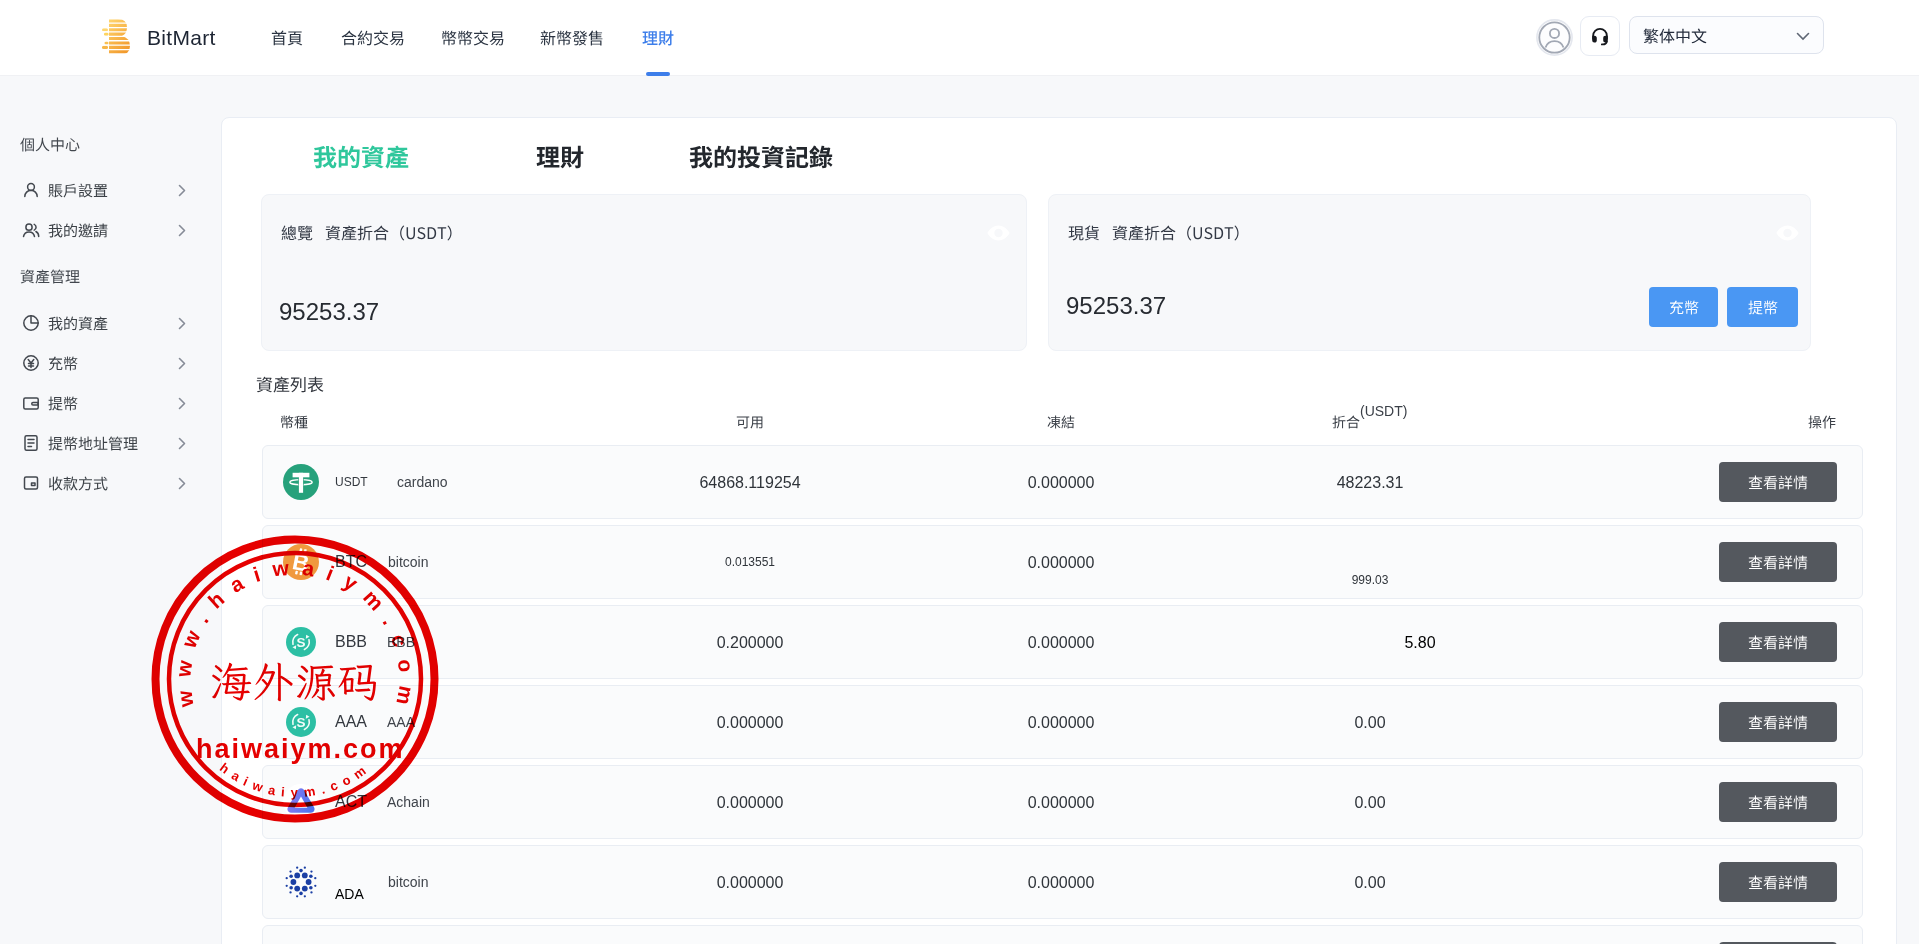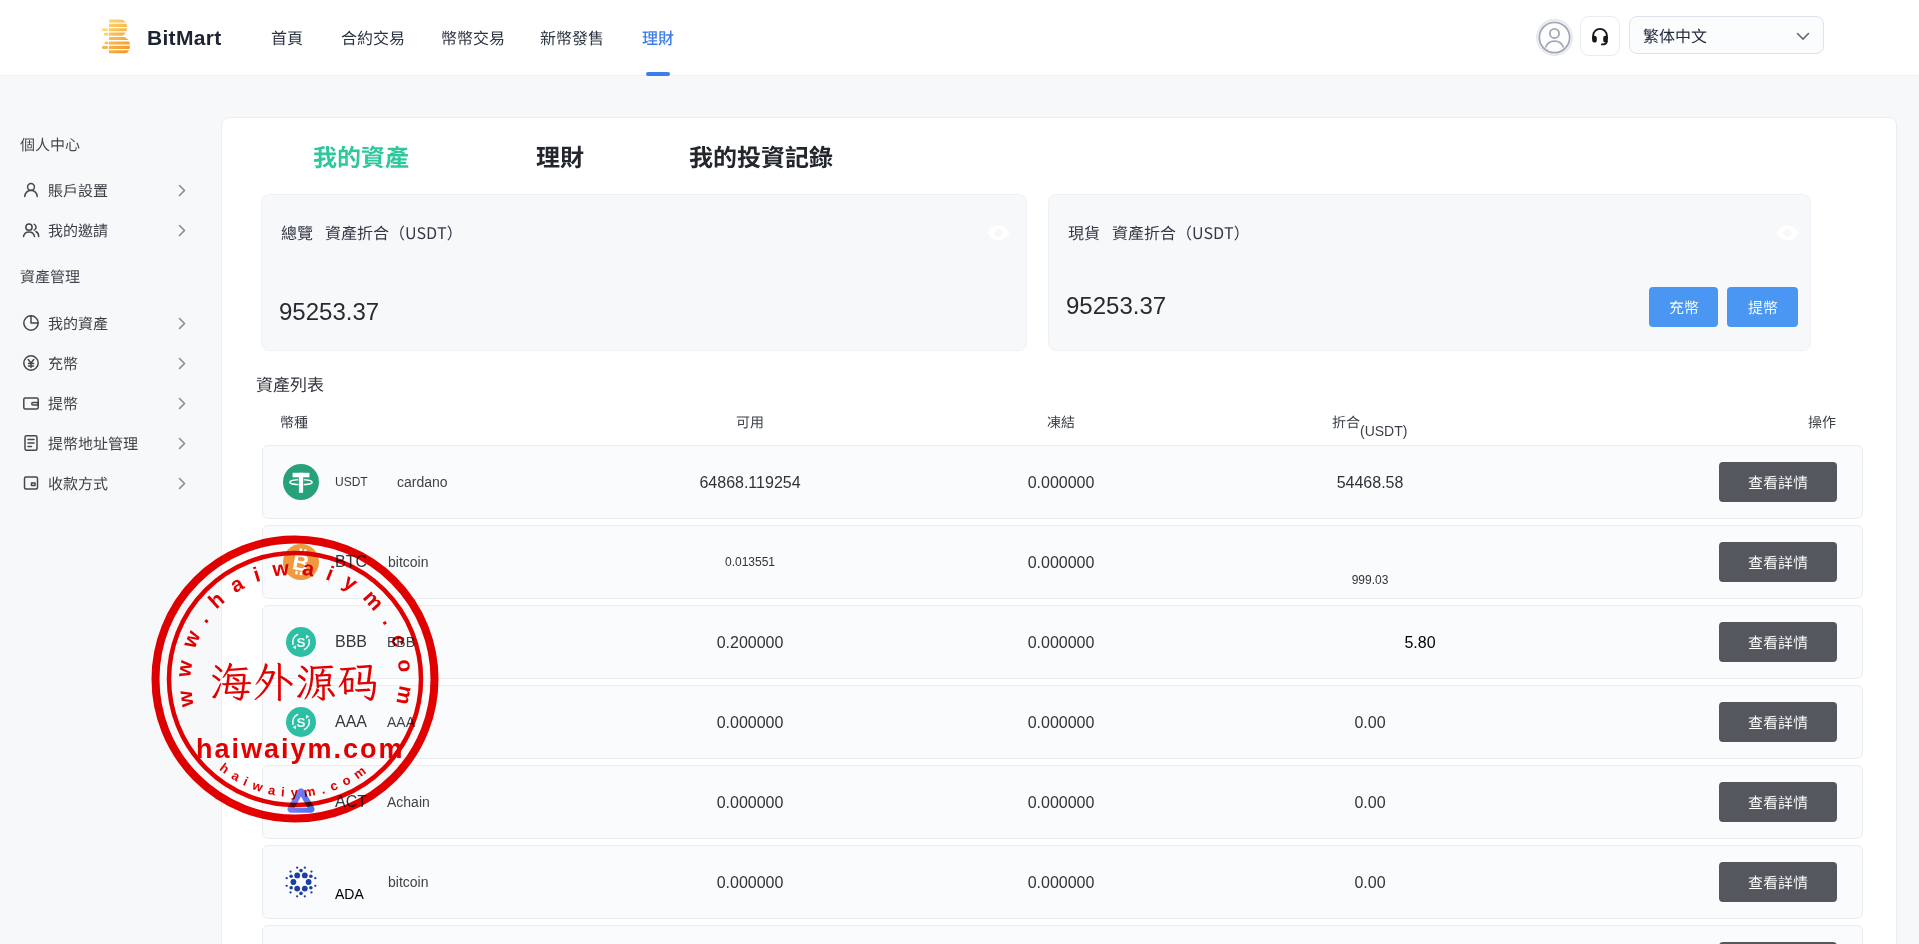--- a/index.html
+++ b/index.html
@@ -106,21 +106,21 @@
 </mask>
 </defs>
 <g mask="url(#lgm)">
 <path fill="url(#lg1)" d="M7 1 H16 Q25 1 25 9.5 Q25 15.5 20 18 Q28 20 28 28 Q28 37 17 37 H7 Z"></path>
 <rect x="0" y="10.2" width="6" height="3.1" rx="1.5" fill="#ffd66e"></rect>
 <rect x="2" y="14.6" width="4.5" height="3.1" rx="1.5" fill="#fed45f"></rect>
 <rect x="0" y="27.8" width="6" height="3.1" rx="1.5" fill="#f6b648"></rect>
 <rect x="2.5" y="23.4" width="4" height="3.1" rx="1.5" fill="#f9c052"></rect>
 </g>
 </svg>
-<div style="position:absolute;left:147px;top:26px;font-size:21px;font-weight:700;color:#1d2533;letter-spacing:.3px;line-height:23px;z-index:6">BitMart</div>
+<div style="position:absolute;left:147px;top:26px;font-size:21px;font-weight:400;color:#1d2533;letter-spacing:.3px;line-height:23px;z-index:6">BitMart</div>
 <svg style="position:absolute;left:271.0px;top:30.0px;overflow:visible;" width="32.0" height="16" viewBox="0 0 2000 1000">
     <g transform="translate(0,880) scale(1,-1)" fill="#2b3442">
       <use href="#gr0" xlink:href="#gr0" x="0"></use>
       <use href="#gr1" xlink:href="#gr1" x="1000"></use>
     </g>
   </svg>
 <svg style="position:absolute;left:341.0px;top:30.0px;overflow:visible;" width="64.0" height="16" viewBox="0 0 4000 1000">
     <g transform="translate(0,880) scale(1,-1)" fill="#2b3442">
       <use href="#gr2" xlink:href="#gr2" x="0"></use>
       <use href="#gr3" xlink:href="#gr3" x="1000"></use>
@@ -411,21 +411,21 @@
       <use href="#gr64" xlink:href="#gr64" x="0"></use>
       <use href="#gr65" xlink:href="#gr65" x="1000"></use>
     </g>
   </svg>
 <svg style="position:absolute;left:1332.0px;top:415.0px;overflow:visible;" width="28.0" height="14" viewBox="0 0 2000 1000">
     <g transform="translate(0,880) scale(1,-1)" fill="#3a3f47">
       <use href="#gr50" xlink:href="#gr50" x="0"></use>
       <use href="#gr2" xlink:href="#gr2" x="1000"></use>
     </g>
   </svg>
-<div style="position:absolute;left:1360.0px;top:423px;font-size:14px;color:#3a3f47">(USDT)</div>
+<div style="position:absolute;left:1360.0px;top:403px;font-size:14px;color:#3a3f47">(USDT)</div>
 <svg style="position:absolute;left:1808.0px;top:415.0px;overflow:visible;" width="28.0" height="14" viewBox="0 0 2000 1000">
     <g transform="translate(0,880) scale(1,-1)" fill="#3a3f47">
       <use href="#gr66" xlink:href="#gr66" x="0"></use>
       <use href="#gr67" xlink:href="#gr67" x="1000"></use>
     </g>
   </svg>
 <div style="position:absolute;left:262px;top:445px;width:1601px;height:74px;background:#fafbfc;border:1px solid #e9edf3;border-radius:6px"></div>
 <svg class="abs" style="left:283px;top:464px" width="36" height="36" viewBox="0 0 36 36">
 <circle cx="18" cy="18" r="18" fill="#26a17b"></circle>
 <ellipse cx="18" cy="18.2" rx="11.2" ry="2.6" fill="none" stroke="#fff" stroke-width="1.4"></ellipse>
@@ -434,21 +434,21 @@
     </g>
 <g fill="#fff">
 <rect x="9.6" y="8.8" width="16.8" height="4.5"></rect>
 <rect x="15.9" y="8.8" width="4.2" height="20"></rect>
 </g>
 </svg>
 <div style="position:absolute;left:335px;top:472px;font-size:12px;color:#33383f;line-height:20px" id="sym0">USDT</div>
 <div style="position:absolute;left:397px;top:473px;font-size:14px;color:#3f444b;line-height:18px">cardano</div>
 <div style="position:absolute;left:750px;top:473px;font-size:16px;color:#2f343a;transform:translateX(-50%);line-height:19px">64868.119254</div>
 <div style="position:absolute;left:1061px;top:473px;font-size:16px;color:#2f343a;transform:translateX(-50%);line-height:19px">0.000000</div>
-<div style="position:absolute;left:1370px;top:473px;font-size:16px;color:#2f343a;transform:translateX(-50%);line-height:19px">54468.58</div>
+<div style="position:absolute;left:1370px;top:473px;font-size:16px;color:#2f343a;transform:translateX(-50%);line-height:19px">48223.31</div>
 <div style="position:absolute;left:1719px;top:462px;width:118px;height:40px;background:#54585e;border-radius:4px"></div>
 <svg style="position:absolute;left:1748.0px;top:474.5px;overflow:visible;" width="60.0" height="15" viewBox="0 0 4000 1000">
     <g transform="translate(0,880) scale(1,-1)" fill="#fff">
       <use href="#gr68" xlink:href="#gr68" x="0"></use>
       <use href="#gr69" xlink:href="#gr69" x="1000"></use>
       <use href="#gr70" xlink:href="#gr70" x="2000"></use>
       <use href="#gr71" xlink:href="#gr71" x="3000"></use>
     </g>
   </svg>
 <div style="position:absolute;left:262px;top:525px;width:1601px;height:74px;background:#fafbfc;border:1px solid #e9edf3;border-radius:6px"></div>

